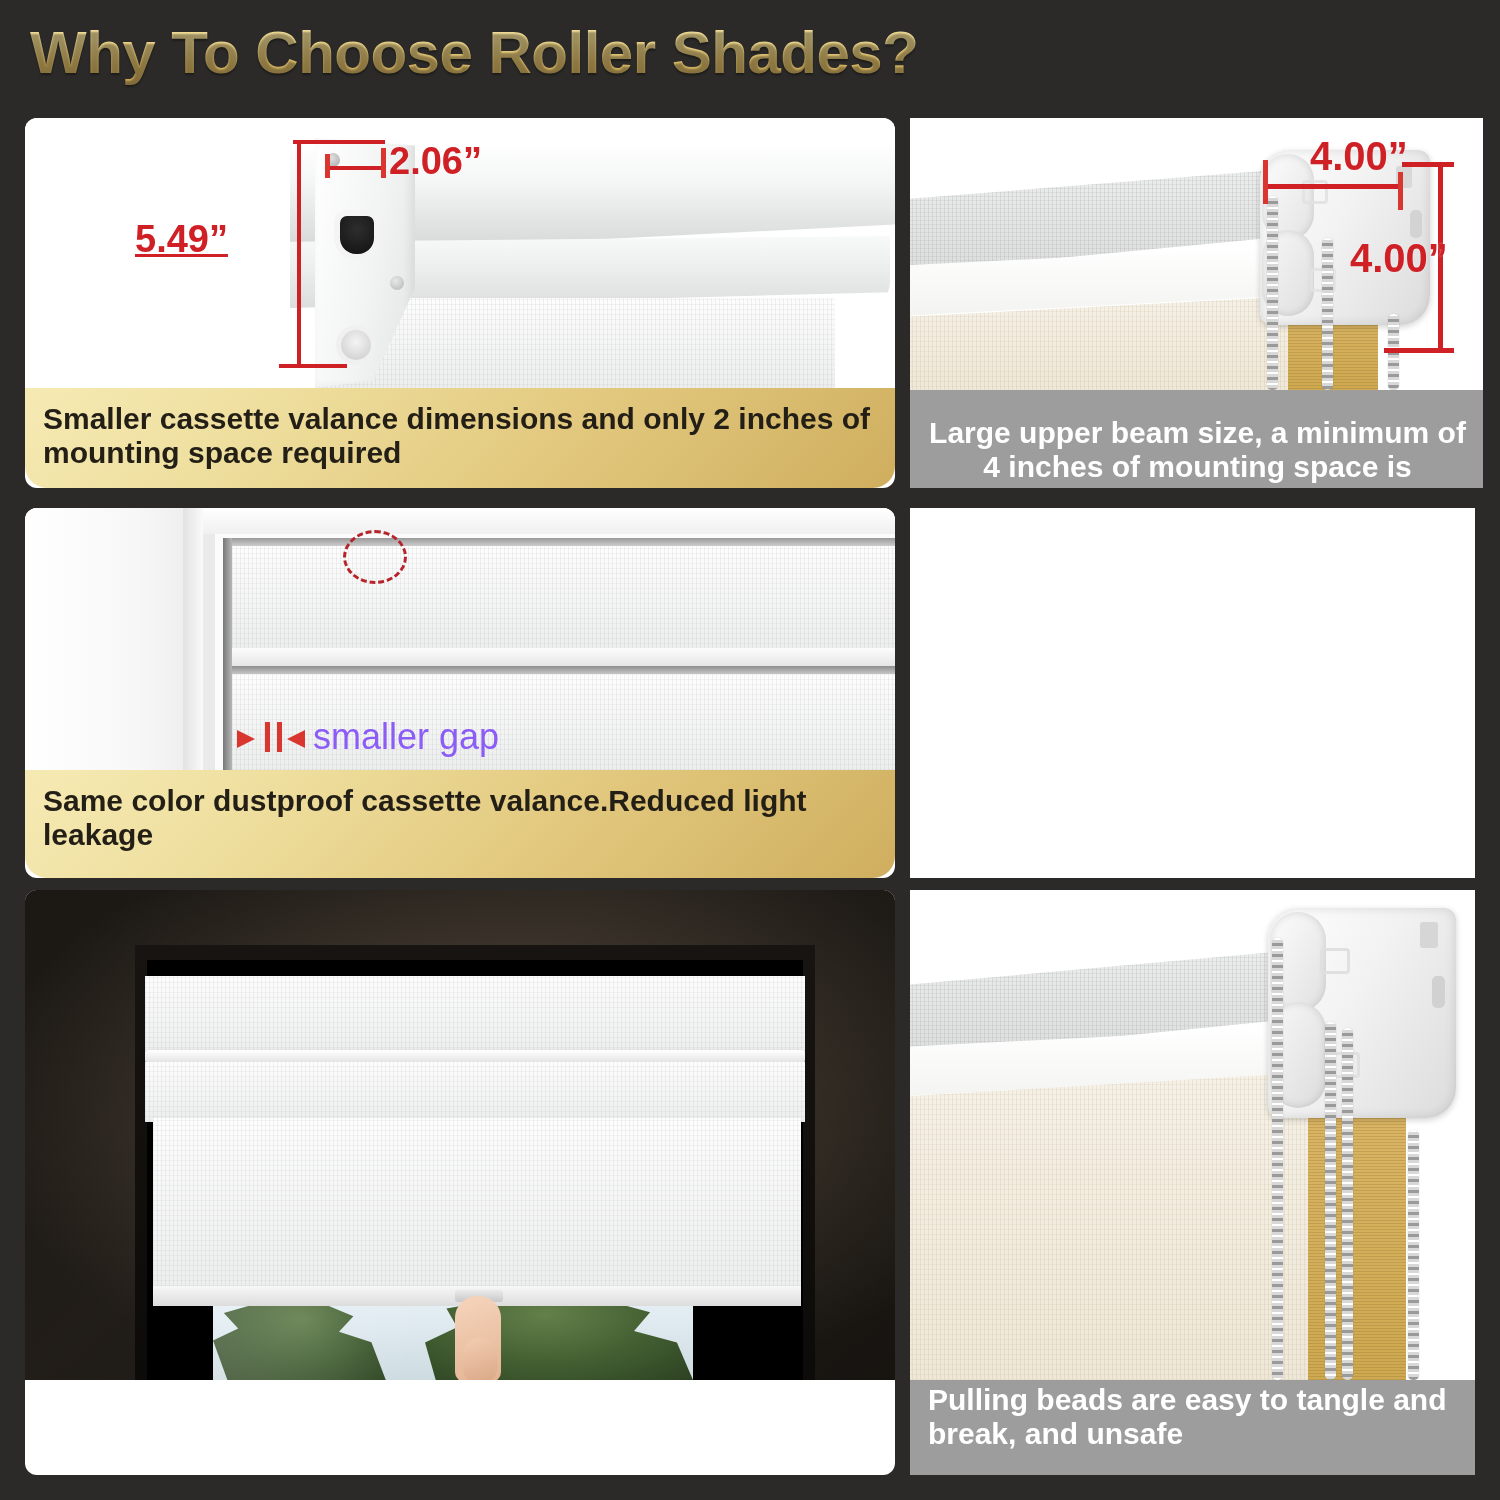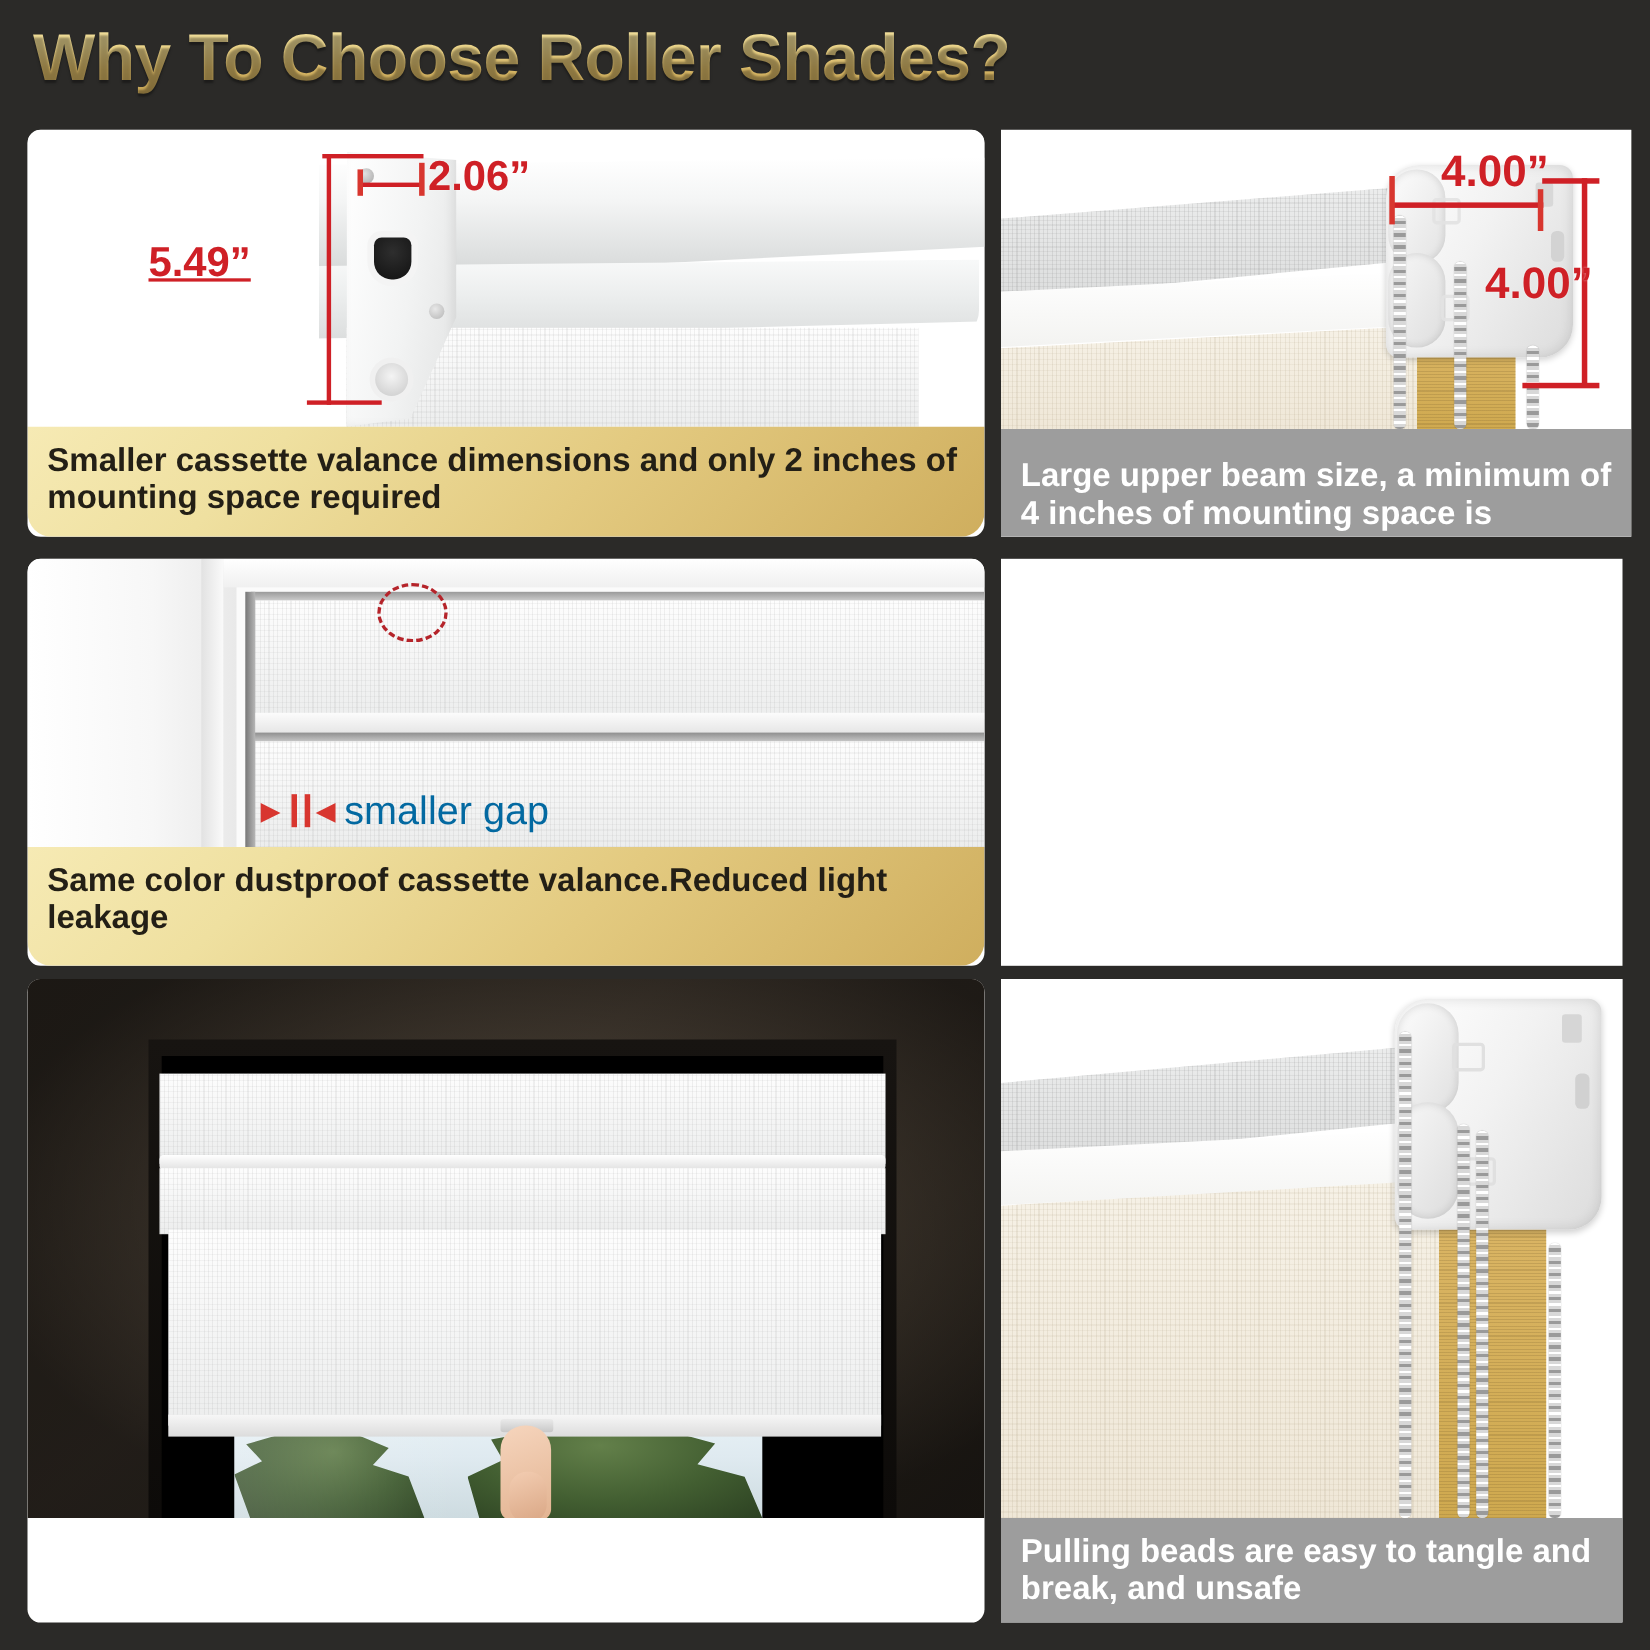--- a/index.html
+++ b/index.html
@@ -40,21 +40,21 @@
     color: #231f16;
     border-radius: 0 0 22px 22px;
   }
   .cap.grey { background: #9d9d9d; color:#ffffff; }
 
   
   .dim-label { position: absolute; color:#cf2026; font-weight: bold; white-space: nowrap;
                text-shadow: 0 0 2px rgba(255,255,255,.6); }
   .dim-line  { position: absolute; background:#cf2026; }
   .dashed-circle { position: absolute; border: 3px dashed #b5242a; border-radius: 50%; }
-  .gap-text { position:absolute; color:#0369a1; white-space:nowrap; font-weight:400; }
+  .gap-text { position:absolute; color:#8b5cf6; white-space:nowrap; font-weight:400; }
   .arrow { position:absolute; width:0; height:0; }
   .arrow.right { border-top:9px solid transparent; border-bottom:9px solid transparent; border-left:18px solid #d8362f; }
   .arrow.left  { border-top:9px solid transparent; border-bottom:9px solid transparent; border-right:18px solid #d8362f; }
   .tick { position:absolute; background:#d8362f; width:5px; }
 
   
   .fabric-white {
     background:
       repeating-linear-gradient(90deg, rgba(150,150,150,.13) 0 1px, rgba(255,255,255,0) 1px 4px),
       repeating-linear-gradient(0deg, rgba(160,160,160,.10) 0 1px, rgba(255,255,255,0) 1px 5px),
@@ -128,21 +128,21 @@
       <div class="dim-label" style="left:364px; top:22px; font-size:38px;">2.06”</div>
 
       <div class="dim-line" style="left:272px; top:22px; width:4px; height:228px;"></div>
       <div class="dim-line" style="left:268px; top:22px; width:92px; height:4px;"></div>
       <div class="dim-line" style="left:254px; top:246px; width:68px; height:4px;"></div>
       <div class="dim-label" style="left:110px; top:100px; font-size:38px;text-decoration:underline;">5.49”</div>
     </div>
     <div class="cap gold" style="height:100px;">Smaller cassette valance dimensions and only 2 inches of mounting space required</div>
   </div>
 
-  <div class="panel bad" style="left:910px; top:118px; width:573px; height:370px;">
+  <div class="panel bad" style="left:910px; top:118px; width:573px; height:370px;text-align:center;">
     <div class="photo" style="height:272px; background:#ffffff;">
 
       <div style="position:absolute; left:-10px; top:50px; width:400px; height:105px;
                   clip-path: polygon(0% 30%, 100% 0%, 100% 64%, 0% 100%);" class="linen-grey"></div>
 
       <div style="position:absolute; left:-10px; top:128px; width:400px; height:70px;
                   clip-path: polygon(0% 28%, 100% 0%, 100% 70%, 0% 100%);
                   background:linear-gradient(180deg,#ffffff,#f3f3f1);"></div>
 
       <div style="position:absolute; left:-10px; top:178px; width:400px; height:96px;
@@ -284,16 +284,16 @@
       <div style="position:absolute; left:410px; top:58px; width:30px; height:26px;
                   border:3px solid #e0e0e0; border-radius:4px;"></div>
       <div style="position:absolute; left:420px; top:162px; width:30px; height:26px;
                   border:3px solid #e0e0e0; border-radius:4px;"></div>
 
       <div class="beads" style="left:362px; top:48px; height:442px;"></div>
       <div class="beads" style="left:415px; top:132px; height:358px;"></div>
       <div class="beads" style="left:432px; top:138px; height:352px;"></div>
       <div class="beads" style="left:498px; top:240px; height:250px;"></div>
     </div>
-    <div class="cap grey" style="height:95px; padding-top:14px;">Pulling beads are easy to tangle and break, and unsafe</div>
+    <div class="cap grey" style="height:95px; padding-top:3px;">Pulling beads are easy to tangle and break, and unsafe</div>
   </div>
 
 </div>
 
 </body></html>

